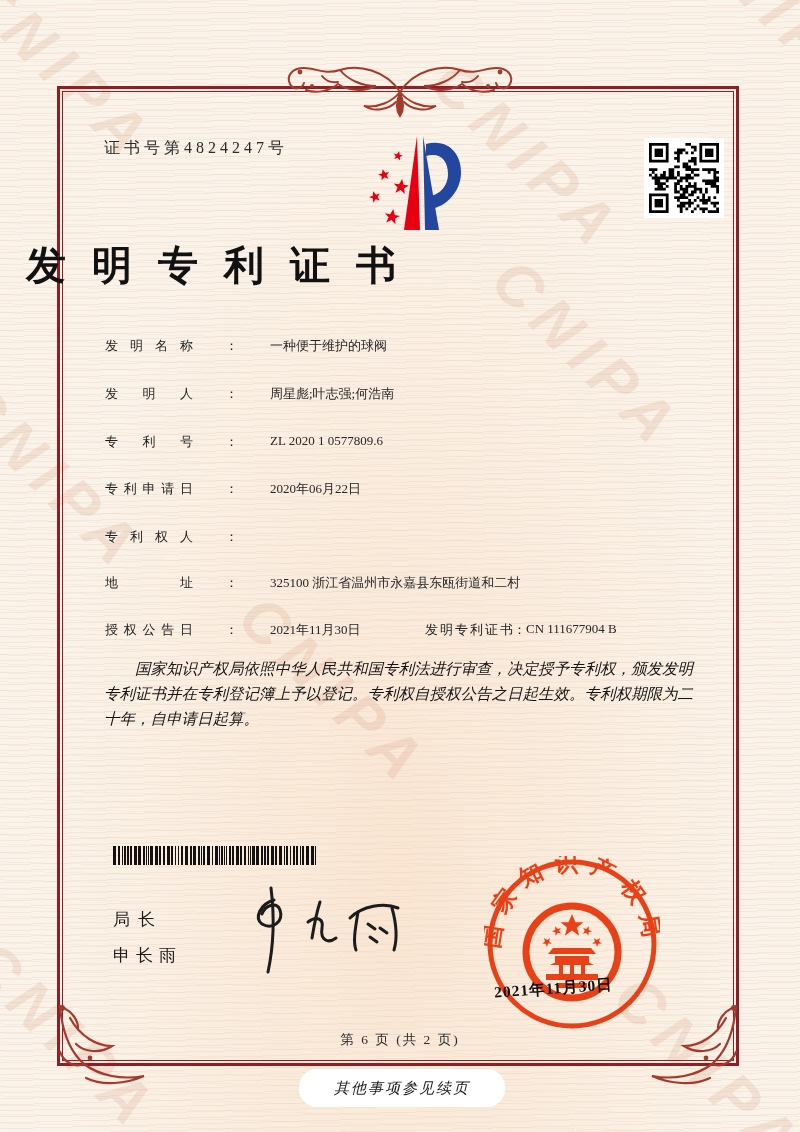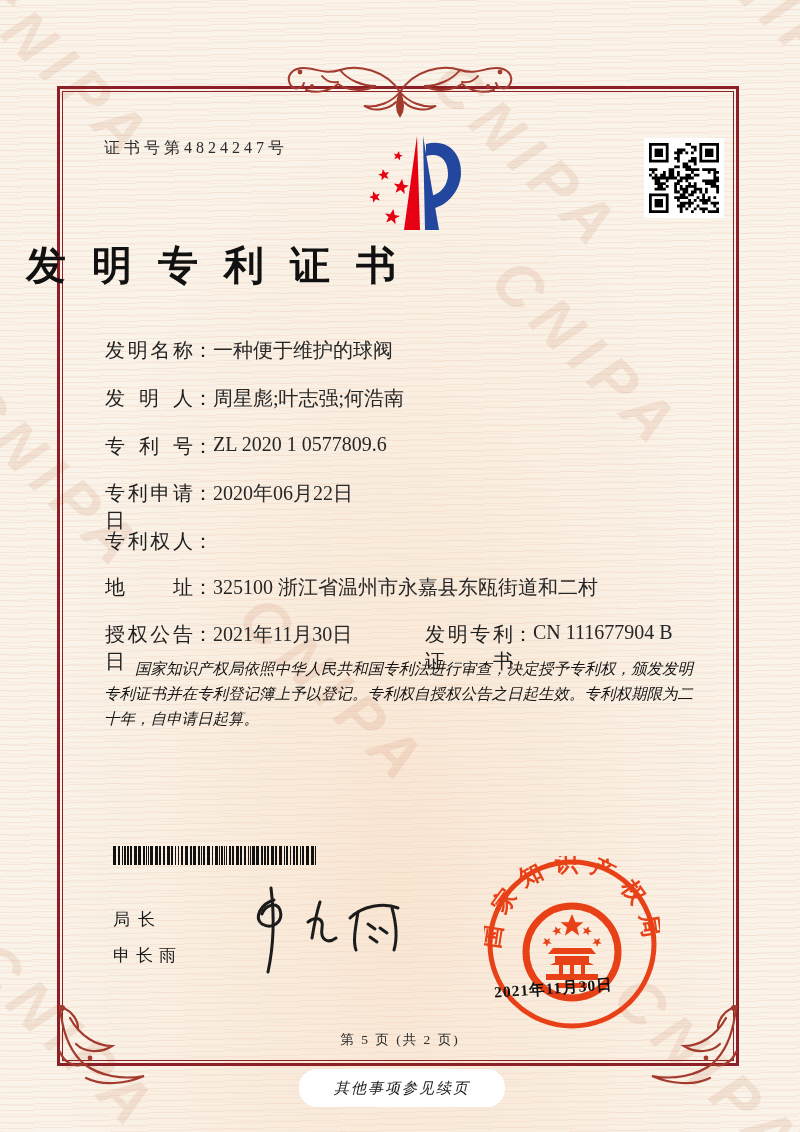--- a/index.html
+++ b/index.html
@@ -36,21 +36,21 @@
   .logo{position:absolute;left:348px;top:130px;}
   .qr{
     position:absolute;left:644px;top:138px;width:80px;height:80px;
     background:#fff;display:flex;align-items:center;justify-content:center;
   }
   .title{
     position:absolute;left:0;top:238px;width:680px;
     font-size:40px;font-weight:600;color:#111;
     letter-spacing:26px;text-indent:26px;
   }
-  .row{position:absolute;left:105px;width:600px;height:24px;font-size:20px;color:#1e1e1e;display:flex;}
+  .row{position:absolute;left:105px;width:600px;height:24px;font-size:13px;color:#1e1e1e;display:flex;gap:32px;}
   .row .lbl{display:inline-block;width:88px;text-align:justify;text-align-last:justify;flex:none;}
   .row .colon{flex:none;}
   .row .val{flex:none;white-space:nowrap;color:#262626;}
   .r1{top:337px}.r2{top:385px}.r3{top:433px}.r4{top:480px}.r5{top:528px}.r6{top:574px}.r7{top:621px}
   .pair2{position:absolute;left:320px;top:0;display:flex;}
   .pair2 .lbl{width:88px;}
   .paras{
     position:absolute;left:100px;top:652px;width:602px;
     font-size:15.5px;line-height:25px;color:#141414;font-style:italic;
   }
@@ -319,16 +319,16 @@
         <rect x="-26" y="22" width="52" height="6"></rect>
         <rect x="-13" y="13" width="4" height="9"></rect>
           <rect x="9" y="13" width="4" height="9"></rect>
           <rect x="-2" y="13" width="4" height="9"></rect>
         <rect x="-15" y="31" width="30" height="5"></rect>
       </g>
     </g>
   </svg>
   <div class="seal-date">2021年11月30日</div>
 
-  <div class="page-note">第 5 页 (共 2 页)</div>
+  <div class="page-note">第 6 页 (共 2 页)</div>
   <div class="cont-note">其他事项参见续页</div>
 
 </div>
 
 </body></html>

